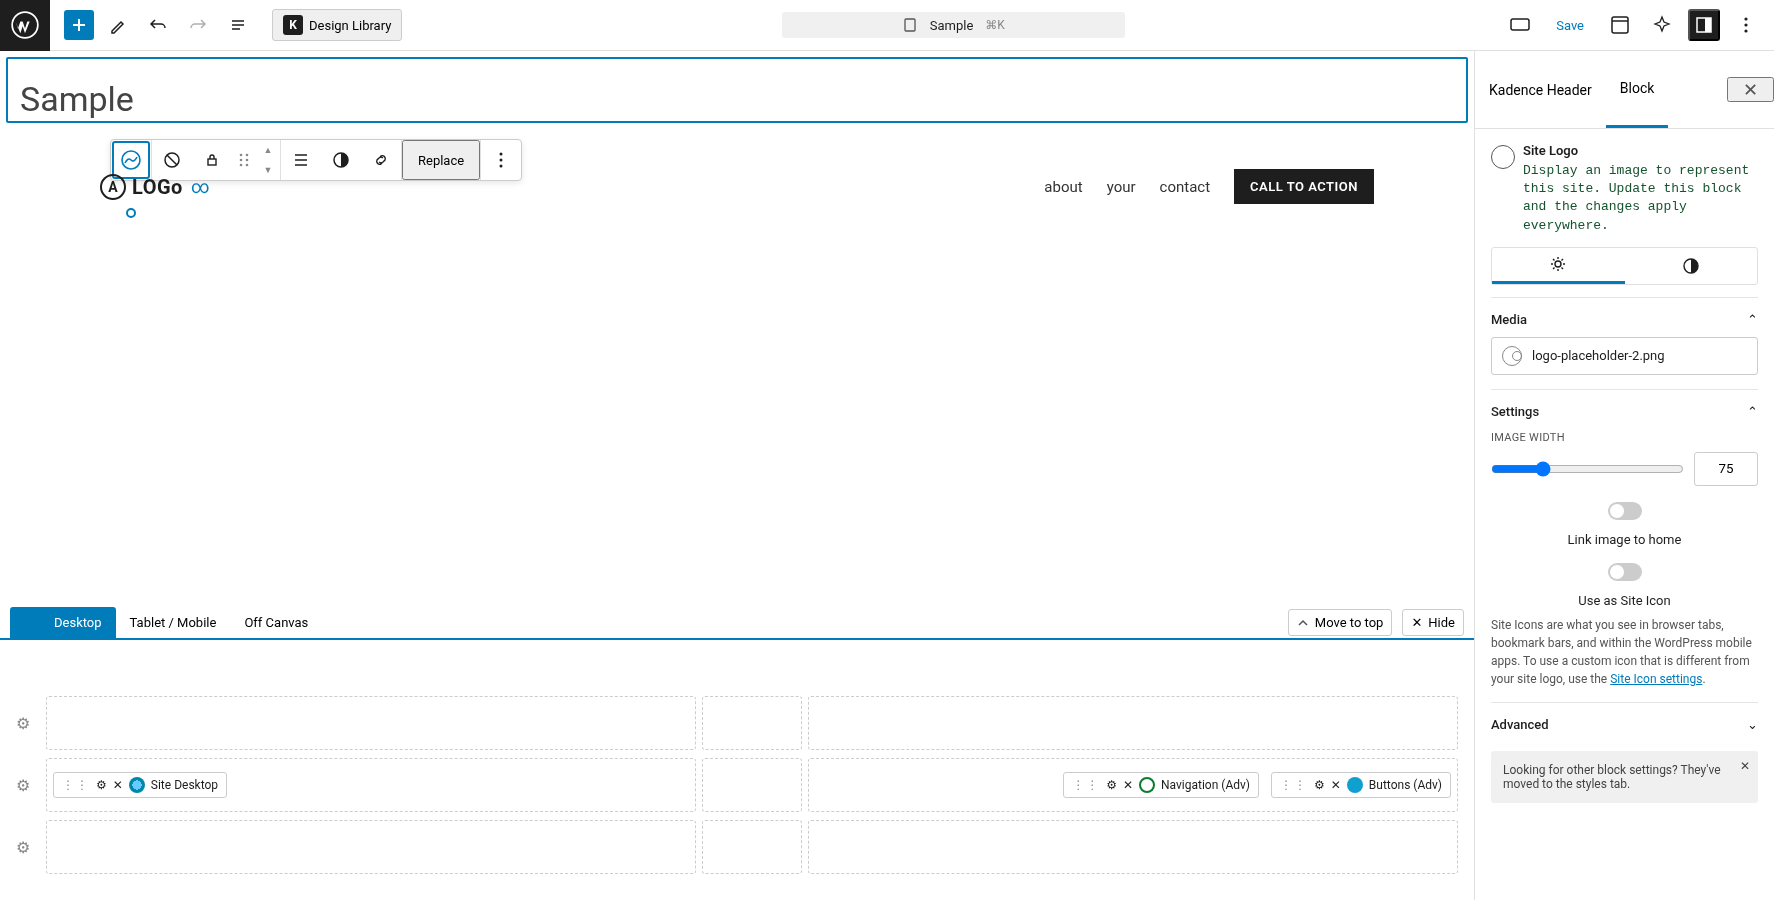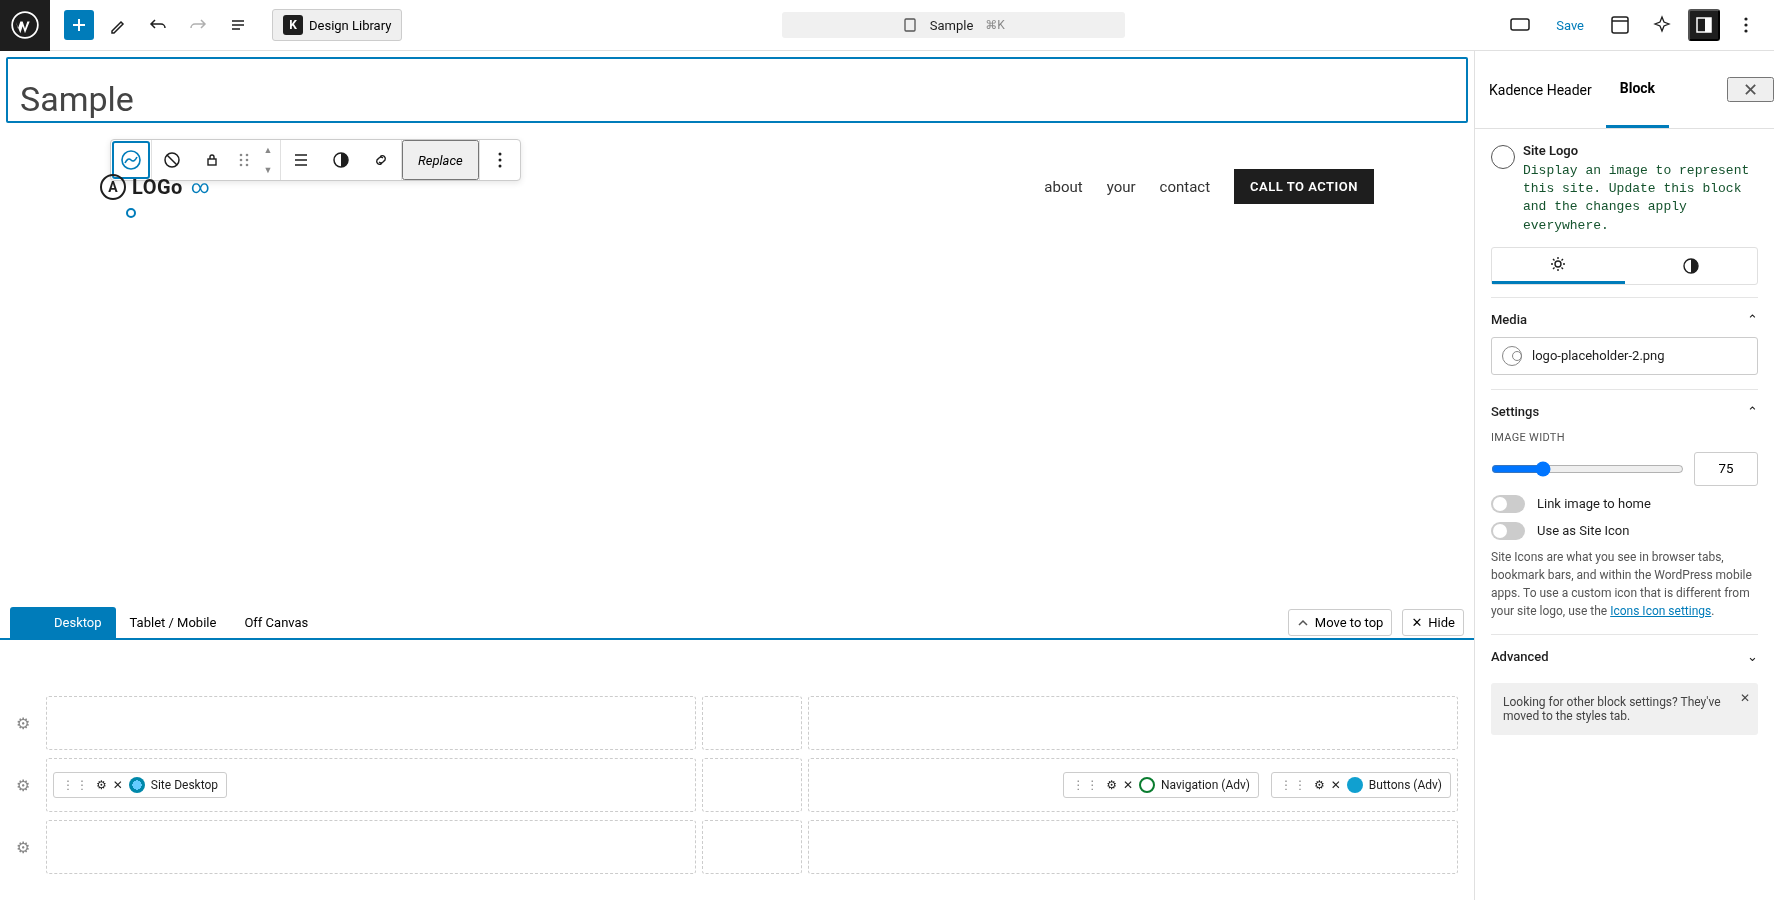--- a/index.html
+++ b/index.html
@@ -25,21 +25,21 @@
   .main { display:flex; height: calc(100% - 51px); }
   .canvas { flex:1; position:relative; background:#fff; }
   .canvas-inner { position:absolute; inset:0; overflow:auto;}
   .block-sel { margin:6px; border:2px solid #007cba; border-radius:2px; padding:20px 0 2px 12px;}
   .sample-title { font-size:34px; font-weight:400; color:#444;}
   .floating-toolbar { position:absolute; top:88px; left:110px; display:flex; background:#fff; border:1px solid #ccc; border-radius:4px; box-shadow:0 2px 6px rgba(0,0,0,.1);}
   .ft-group{display:flex;align-items:center;border-right:1px solid #e0e0e0;}
   .ft-group:last-child{border-right:none;}
   .ft-btn{width:40px;height:40px;display:flex;align-items:center;justify-content:center;background:transparent;border:none;}
   .ft-icon-box{width:38px;height:38px;margin:1px;border:2px solid #007cba;border-radius:3px;display:flex;align-items:center;justify-content:center;}
-  .replace{padding:0 14px;font-size:13px;height:40px;display:flex;align-items:center;font-style:italic;}
+  .replace{padding:0 14px;font-size:13px;height:40px;display:flex;align-items:center;}
   .arrows{display:flex;flex-direction:column;}
   .arrows button{height:20px;width:24px;border:none;background:transparent;font-size:9px;color:#888;}
 
   .site-header-preview{margin-top:28px; padding:18px 100px; display:flex;align-items:center;justify-content:space-between;}
   .logo-wrap{position:relative;}
   .logo-row{display:flex;align-items:center;gap:6px;}
   .logo-a{width:26px;height:26px;border:2px solid #1e1e1e;border-radius:50%;display:flex;align-items:center;justify-content:center;font-weight:bold;font-size:14px;}
   .logo-text{font-size:20px;font-weight:700;letter-spacing:.5px;}
   .infinity{font-size:18px;color:#007cba;margin-left:2px;}
   .sel-dot{position:absolute;left:26px;top:34px;width:10px;height:10px;border:2px solid #007cba;border-radius:50%;background:#fff;}
@@ -64,41 +64,41 @@
   .chip-right{margin-left:auto;margin-right:6px;display:flex;gap:6px;}
   .chip-icon{width:16px;height:16px;border-radius:50%;}
   .icon-blue{background:radial-gradient(circle,#6cf 40%,#08a 42%);}
   .icon-nav{border:2px solid #0a7c2f;}
   .icon-btn{background:#10a0d0;}
 
   
   .sidebar{width:300px;flex:0 0 300px;border-left:1px solid #e0e0e0;display:flex;flex-direction:column;font-size:13px;}
   .side-tabs{display:flex;align-items:center;border-bottom:1px solid #e0e0e0;}
   .side-tab{padding:29px 14px;border:none;background:#fff;font-size:14px;}
-  .side-tab.active{border-bottom:3px solid #007cba;font-weight:700;}
+  .side-tab.active{border-bottom:3px solid #007cba;font-weight:400;}
   .side-close{margin-left:auto;padding:0 14px;font-size:18px;color:#555;}
   .side-body{flex:1;overflow:auto;padding:14px 16px;}
   .block-head{display:flex;gap:8px;align-items:flex-start;margin-bottom:10px;}
   .block-icon{width:24px;height:24px;border:1px solid #555;border-radius:50%;flex:0 0 24px;margin-top:2px;}
   .block-title{font-weight:600;margin-bottom:4px;}
   .block-desc{color:#14532d;line-height:1.4;font-family:Liberation Mono, monospace;}
   .subtabs{display:flex;border:1px solid #e0e0e0;border-radius:3px;margin:12px 0;}
   .subtab{flex:1;height:36px;display:flex;align-items:center;justify-content:center;}
   .subtab.active{border-bottom:3px solid #007cba;margin-bottom:-1px;}
   .panel-sec{border-top:1px solid #e5e5e5;padding:14px 0;}
   .sec-row{display:flex;align-items:center;justify-content:space-between;}
   .sec-title{font-weight:500;}
   .media-chip{display:flex;align-items:center;gap:10px;border:1px solid #ccc;border-radius:3px;padding:8px 10px;margin-top:10px;}
   .mini-logo{width:20px;height:20px;border-radius:50%;border:1px solid #888;position:relative;}
   .mini-logo::after{content:"";position:absolute;width:8px;height:8px;border:1px solid #888;border-radius:50%;left:9px;top:4px;}
   .field-label{text-transform:uppercase;font-size:11px;color:#555;letter-spacing:.3px;margin-bottom:8px;}
   .slider-row{display:flex;align-items:center;gap:10px;}
   input[type=range]{flex:1;}
   .num-input{width:64px;height:34px;border:1px solid #ccc;border-radius:3px;text-align:center;}
-  .toggle-row{display:flex;align-items:center;gap:12px;margin-top:9px;}
+  .toggle-row{display:flex;align-items:center;gap:12px;margin-top:16px;flex-direction:column;}
   .toggle{width:34px;height:18px;background:#ccc;border-radius:10px;position:relative;}
   .toggle::after{content:"";position:absolute;width:14px;height:14px;background:#fff;border-radius:50%;left:2px;top:2px;}
   .helper{font-size:12px;color:#555;line-height:1.5;margin-top:8px;}
   .helper a{color:#007cba;text-decoration:underline;}
   .notice{background:#f0f0f0;border-radius:3px;padding:12px 32px 12px 12px;font-size:12px;color:#444;position:relative;margin-top:5px;}
   .notice .x{position:absolute;right:8px;top:8px;}
   svg{display:block;}
 </style>
 </head>
 <body>
@@ -398,21 +398,21 @@
         </div>
         <div class="toggle-row">
           <div class="toggle"></div>
           <span>Link image to home</span>
         </div>
         <div class="toggle-row">
           <div class="toggle"></div>
           <span>Use as Site Icon</span>
         </div>
         <div class="helper">
-          <span>Site Icons are what you see in browser tabs, bookmark bars, and within the WordPress mobile apps. To use a custom icon that is different from your site logo, use the </span><a href="#">Icons Icon settings</a><span>.</span>
+          <span>Site Icons are what you see in browser tabs, bookmark bars, and within the WordPress mobile apps. To use a custom icon that is different from your site logo, use the </span><a href="#">Site Icon settings</a><span>.</span>
         </div>
       </div>
 
       <div class="panel-sec">
         <div class="sec-row">
           <span class="sec-title">Advanced</span>
           <span>⌄</span>
         </div>
       </div>
 

